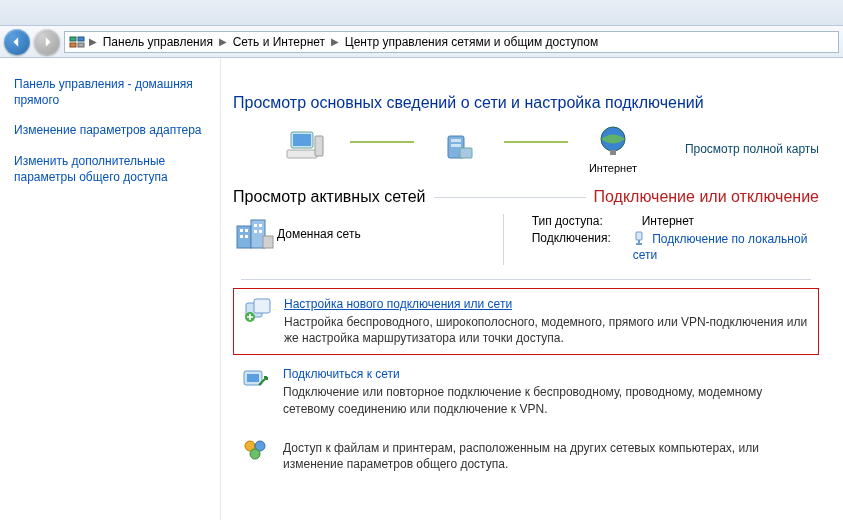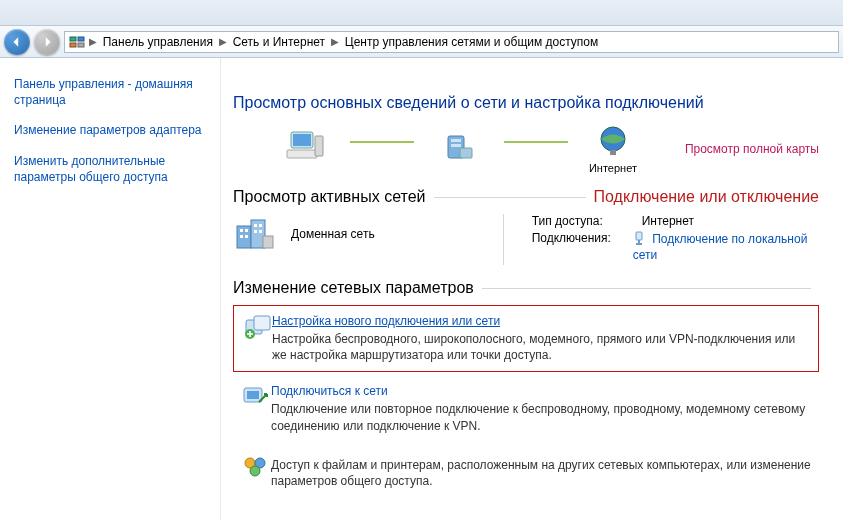--- a/index.html
+++ b/index.html
@@ -105,21 +105,21 @@
     width: 90px;
   }
   .map-node .cap { font-size: 11px; margin-top: 4px; text-align:center;}
   .dashline {
     flex: 0 0 64px;
     height: 0;
     border-top: 2px solid #9fc45a;
     margin-top: -14px;
   }
   .map-link {
-    color: #be185d;
+    color: #0c4a6e;
     cursor: pointer;
     margin-left: auto;
     white-space: nowrap;
   }
   .section-hdr {
     display:flex;
     align-items:center;
     margin: 14px 0 8px;
     font-size: 16px;
     color: #000;
@@ -129,32 +129,32 @@
     border-top: 1px solid #d0d7e0;
     margin: 0 8px;
   }
   .section-hdr .rlink { color:#b91c1c; cursor:pointer;}
   .net-row {
     display:flex;
     align-items:flex-start;
     gap: 12px;
     margin-bottom: 4px;
   }
-  .net-left { display:flex;align-items:center;gap:14px; width: 280px;}
+  .net-left { display:flex;align-items:center;gap:0; width: 280px;}
   .net-props {
     border-left: 1px solid #d0d7e0;
     padding-left: 28px;
     font-size: 12px;
   }
   .net-props .row { display:flex; margin-bottom:3px;}
   .net-props .k { width: 110px;}
   .net-props .v a { color:#0753b8; cursor:pointer;}
   .task {
     display:flex;
-    gap: 0;
+    gap: 12px;
     padding: 8px 8px;
     margin-bottom: 4px;
   }
   .task.boxed {
     border: 1px solid #c81010;
   }
   .task .ticon { width: 32px; display:flex;align-items:flex-start;justify-content:center;}
   .task .tbody .tlink { color:#0753b8; cursor:pointer; }
   .task .tbody .tlink.u { text-decoration: underline; }
   .task .tbody .tdesc { color:#333; margin-top:3px; line-height:1.35; }
@@ -190,21 +190,21 @@
     <span class="crumb">Панель управления</span>
     <span class="crumb-sep">▶</span>
     <span class="crumb">Сеть и Интернет</span>
     <span class="crumb-sep">▶</span>
     <span class="crumb">Центр управления сетями и общим доступом</span>
   </div>
 </div>
 
 <div class="main">
   <div class="sidebar">
-    <div class="side-link">Панель управления - домашняя страница</div>
+    <div class="side-link">Панель управления - домашняя прямого</div>
     <div class="side-link">Изменение параметров адаптера</div>
     <div class="side-link">Изменить дополнительные параметры общего доступа</div>
   </div>
 
   <div class="content">
     <div class="h1">Просмотр основных сведений о сети и настройка подключений</div>
 
     <div class="map-row">
       <div class="map-icons">
         <div class="map-node">
@@ -285,21 +285,20 @@
                   <rect x="3" y="12" width="6" height="2" fill="#6a9bcd"></rect>
                 </svg>
             </span>
             <a>Подключение по локальной сети</a>
           </span>
         </div>
       </div>
     </div>
 
     <div class="section-hdr">
-      <span>Изменение сетевых параметров</span>
       <span class="rule"></span>
     </div>
 
     <div class="task boxed">
       <div class="ticon">
         <svg width="30" height="26" viewBox="0 0 30 26">
             <rect x="4" y="6" width="16" height="14" rx="2" fill="#cfe3f5" stroke="#6a9bcd"></rect>
             <rect x="12" y="2" width="16" height="14" rx="2" fill="#e8f0fa" stroke="#6a9bcd"></rect>
             <circle cx="8" cy="20" r="5" fill="#4caf50"></circle>
             <path d="M8 17v6M5 20h6" stroke="#fff" stroke-width="1.6"></path>

